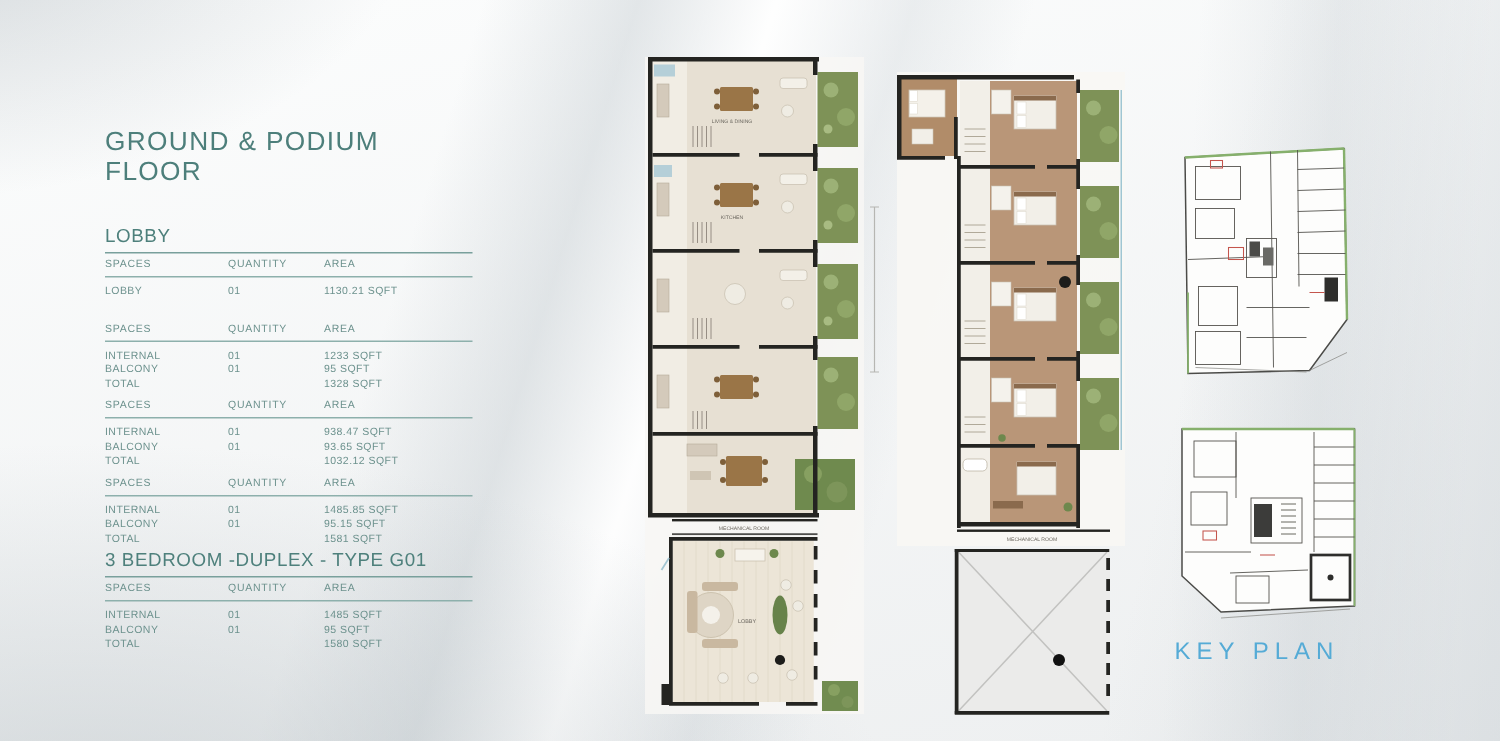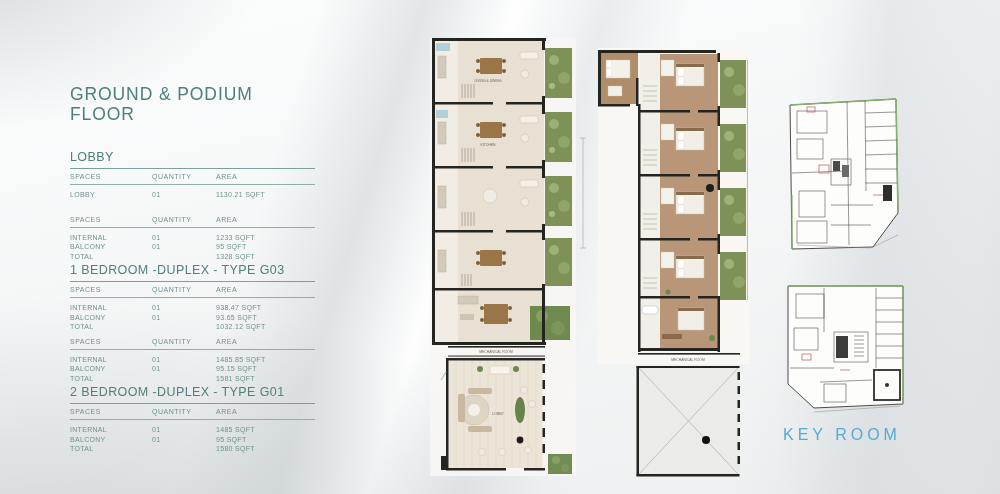--- a/index.html
+++ b/index.html
@@ -89,21 +89,20 @@
         </div>
         <div class="tbl-row">
           <span class="c1">TOTAL</span>
           <span class="c2"></span>
           <span class="c3">1328 SQFT</span>
         </div>
       </div>
     </section>
 
     <section class="tbl">
-      <div class="tbl-heading">1 BEDROOM -DUPLEX - TYPE G03</div>
       <div class="tbl-header">
         <span class="c1">SPACES</span>
         <span class="c2">QUANTITY</span>
         <span class="c3">AREA</span>
       </div>
       <div class="tbl-rows">
         <div class="tbl-row">
           <span class="c1">INTERNAL</span>
           <span class="c2">01</span>
           <span class="c3">938.47 SQFT</span>
@@ -140,21 +139,21 @@
         </div>
         <div class="tbl-row">
           <span class="c1">TOTAL</span>
           <span class="c2"></span>
           <span class="c3">1581 SQFT</span>
         </div>
       </div>
     </section>
 
     <section class="tbl">
-      <div class="tbl-heading">2 BEDROOM -DUPLEX - TYPE G01</div>
+      <div class="tbl-heading">3 BEDROOM -DUPLEX - TYPE G01</div>
       <div class="tbl-header">
         <span class="c1">SPACES</span>
         <span class="c2">QUANTITY</span>
         <span class="c3">AREA</span>
       </div>
       <div class="tbl-rows">
         <div class="tbl-row">
           <span class="c1">INTERNAL</span>
           <span class="c2">01</span>
           <span class="c3">1485 SQFT</span>
@@ -531,15 +530,15 @@
       <rect x="94" y="94" width="26" height="30" fill="none" stroke="#2e2e2c" stroke-width="1.8"></rect>
       <circle cx="107" cy="109" r="2" fill="#2e2e2c"></circle>
       <g stroke="#c4554d" stroke-width="0.7" fill="none">
         <rect x="22" y="78" width="9" height="6"></rect>
         <line x1="60" y1="94" x2="70" y2="94"></line>
       </g>
       <line x1="34" y1="136" x2="120" y2="130" stroke="#8a8a86" stroke-width="0.5"></line>
     </svg>
   </div>
 
-  <div class="keyplan-label">KEY ROOM</div>
+  <div class="keyplan-label">KEY PLAN</div>
 
 </div>
 
 </body></html>

